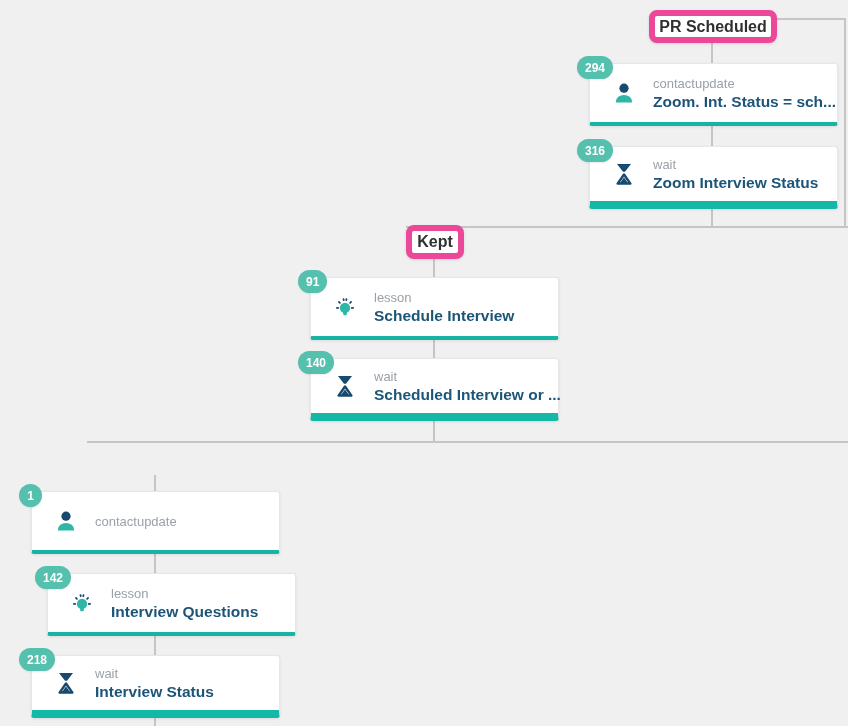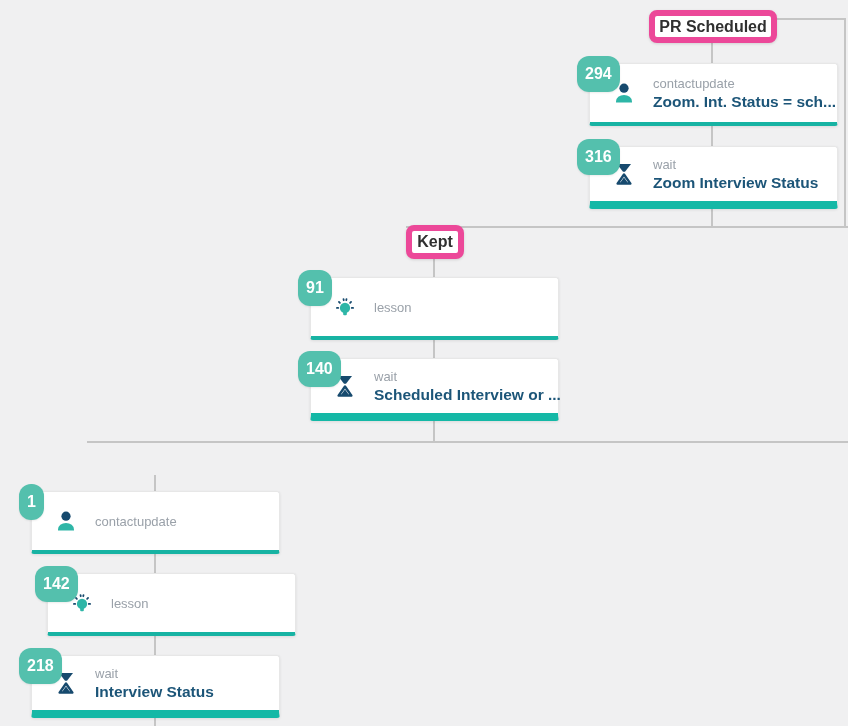--- a/index.html
+++ b/index.html
@@ -27,23 +27,23 @@
     box-shadow:0 1px 3px rgba(0,0,0,.09);
     display:flex;align-items:center;padding-left:23px;gap:18px;
   }
   .card.accent-teal{border-bottom:4px solid #17b3a3;}
   .card.accent-purple{border-bottom:8px solid #14b8a6;}
   .icon{width:22px;height:24px;flex:0 0 auto;display:flex;align-items:center;justify-content:center;}
   .texts{display:flex;flex-direction:column;justify-content:flex-end;min-width:0;}
   .ntype{font-size:13px;color:#9aa1a9;line-height:17px;}
   .ntitle{font-size:15.5px;font-weight:700;color:#1c5578;line-height:20px;white-space:nowrap;}
   .badge{
-    position:absolute;left:-12px;top:-7px;z-index:3;height:36px;min-width:23px;
+    position:absolute;left:-12px;top:-7px;z-index:3;height:23px;min-width:23px;
     box-sizing:border-box;padding:4px 8px;border-radius:12px;background:#54c0ad;
-    color:#ffffff;font-size:16px;font-weight:700;display:flex;align-items:center;
+    color:#ffffff;font-size:12px;font-weight:700;display:flex;align-items:center;
     justify-content:center;box-shadow:0 1px 2px rgba(0,0,0,.08);
   }
 </style>
 </head>
 <body>
 
 <div class="canvas">
 
   <div class="line h" style="top:18px;left:776px;width:70px;"></div>
   <div class="line v" style="left:844px;top:18px;height:209px;"></div>
@@ -111,20 +111,21 @@
             <line x1="5.4" y1="6.4" x2="6.4" y2="7.4"></line>
             <line x1="10.4" y1="3.4" x2="10.6" y2="4.6"></line>
             <line x1="13.6" y1="3.4" x2="13.4" y2="4.6"></line>
             <line x1="18.6" y1="6.4" x2="17.6" y2="7.4"></line>
             <line x1="19.4" y1="13" x2="20.8" y2="13"></line>
           </g>
         </svg>
       </span>
       <div class="texts">
         <div class="ntype">lesson</div>
+        <div class="ntitle">Schedule Interview</div>
       </div>
     </div>
   </div>
 
   <div class="node" style="left:310px;top:358px;">
     <div class="badge">140</div>
     <div class="card accent-purple">
       <span class="icon">
         <svg width="20" height="24" viewBox="0 0 20 24">
           <path d="M3 2 h14 l-6 7.8 h-2 Z" fill="#174a6e"></path>
@@ -166,20 +167,21 @@
             <line x1="5.4" y1="6.4" x2="6.4" y2="7.4"></line>
             <line x1="10.4" y1="3.4" x2="10.6" y2="4.6"></line>
             <line x1="13.6" y1="3.4" x2="13.4" y2="4.6"></line>
             <line x1="18.6" y1="6.4" x2="17.6" y2="7.4"></line>
             <line x1="19.4" y1="13" x2="20.8" y2="13"></line>
           </g>
         </svg>
       </span>
       <div class="texts">
         <div class="ntype">lesson</div>
+        <div class="ntitle">Interview Questions</div>
       </div>
     </div>
   </div>
 
   <div class="node" style="left:31px;top:655px;">
     <div class="badge">218</div>
     <div class="card accent-purple">
       <span class="icon">
         <svg width="20" height="24" viewBox="0 0 20 24">
           <path d="M3 2 h14 l-6 7.8 h-2 Z" fill="#174a6e"></path>

